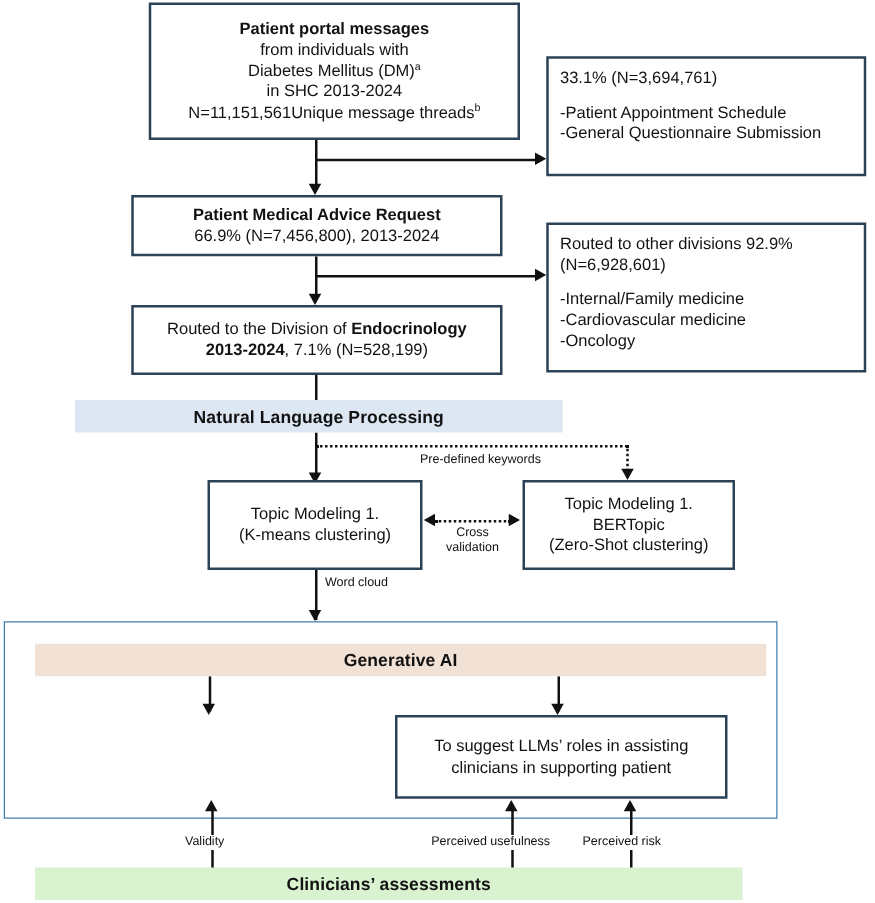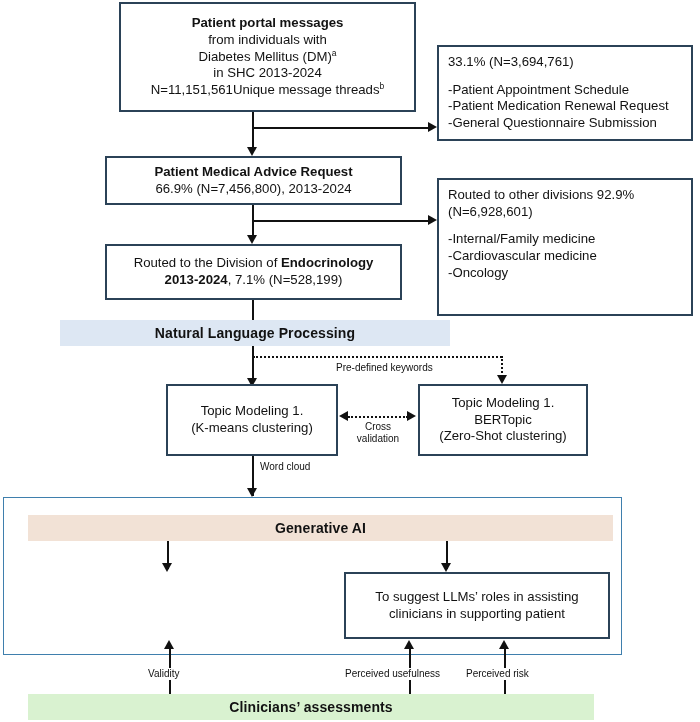--- a/index.html
+++ b/index.html
@@ -142,35 +142,34 @@
 
   <div class="vline" style="left:252px; top:112px; height:40px;"></div>
   <div class="arrow-down" style="left:247px; top:147px;"></div>
   <div class="hline" style="left:252px; top:127px; width:180px;"></div>
   <div class="arrow-right" style="left:428px; top:122px;"></div>
 
   <div class="box left-align" style="left:437px; top:45px; width:256px; height:96px;">
     <span class="ln">33.1% (N=3,694,761)</span>
     <span class="ln" style="height:11px;"></span>
     <span class="ln">-Patient Appointment Schedule</span>
-    <span class="ln">-Patient Medication Renewal Request</span>
     <span class="ln">-General Questionnaire Submission</span>
   </div>
 
   <div class="box" style="left:105px; top:156px; width:297px; height:49px;">
     <span class="ln b">Patient Medical Advice Request</span>
     <span class="ln">66.9% (N=7,456,800), 2013-2024</span>
   </div>
 
   <div class="vline" style="left:252px; top:205px; height:35px;"></div>
   <div class="arrow-down" style="left:247px; top:235px;"></div>
   <div class="hline" style="left:252px; top:220px; width:180px;"></div>
   <div class="arrow-right" style="left:428px; top:215px;"></div>
 
-  <div class="box left-align" style="left:437px; top:178px; width:256px; height:138px;">
+  <div class="box left-align" style="left:437px; top:178px; width:256px; height:120px;">
     <span class="ln">Routed to other divisions 92.9%</span>
     <span class="ln">(N=6,928,601)</span>
     <span class="ln" style="height:11px;"></span>
     <span class="ln">-Internal/Family medicine</span>
     <span class="ln">-Cardiovascular medicine</span>
     <span class="ln">-Oncology</span>
   </div>
 
   <div class="box" style="left:105px; top:244px; width:297px; height:56px;">
     <span class="ln"><span>Routed to the Division of </span><span class="b">Endocrinology</span></span>
@@ -219,21 +218,21 @@
   <div class="band band-peach" style="left:28px; top:515px; width:585px; height:26px;">
     <span>Generative AI</span>
   </div>
 
   <div class="vline" style="left:167px; top:541px; height:28px;"></div>
   <div class="arrow-down" style="left:162px; top:563px;"></div>
   <div class="vline" style="left:446px; top:541px; height:28px;"></div>
   <div class="arrow-down" style="left:441px; top:563px;"></div>
 
 
-  <div class="box" style="left:316px; top:572px; width:266px; height:67px;margin-left:28px;">
+  <div class="box" style="left:316px; top:572px; width:266px; height:67px;">
     <span class="ln">To suggest LLMs’ roles in assisting</span>
     <span class="ln">clinicians in supporting patient</span>
   </div>
 
   <div class="vline" style="left:169px; top:648px; height:50px;"></div>
   <div class="arrow-up" style="left:164px; top:640px;"></div>
   <div class="edge-label" style="left:145px; top:668px;">Validity</div>
 
   <div class="vline" style="left:409px; top:648px; height:50px;"></div>
   <div class="arrow-up" style="left:404px; top:640px;"></div>

